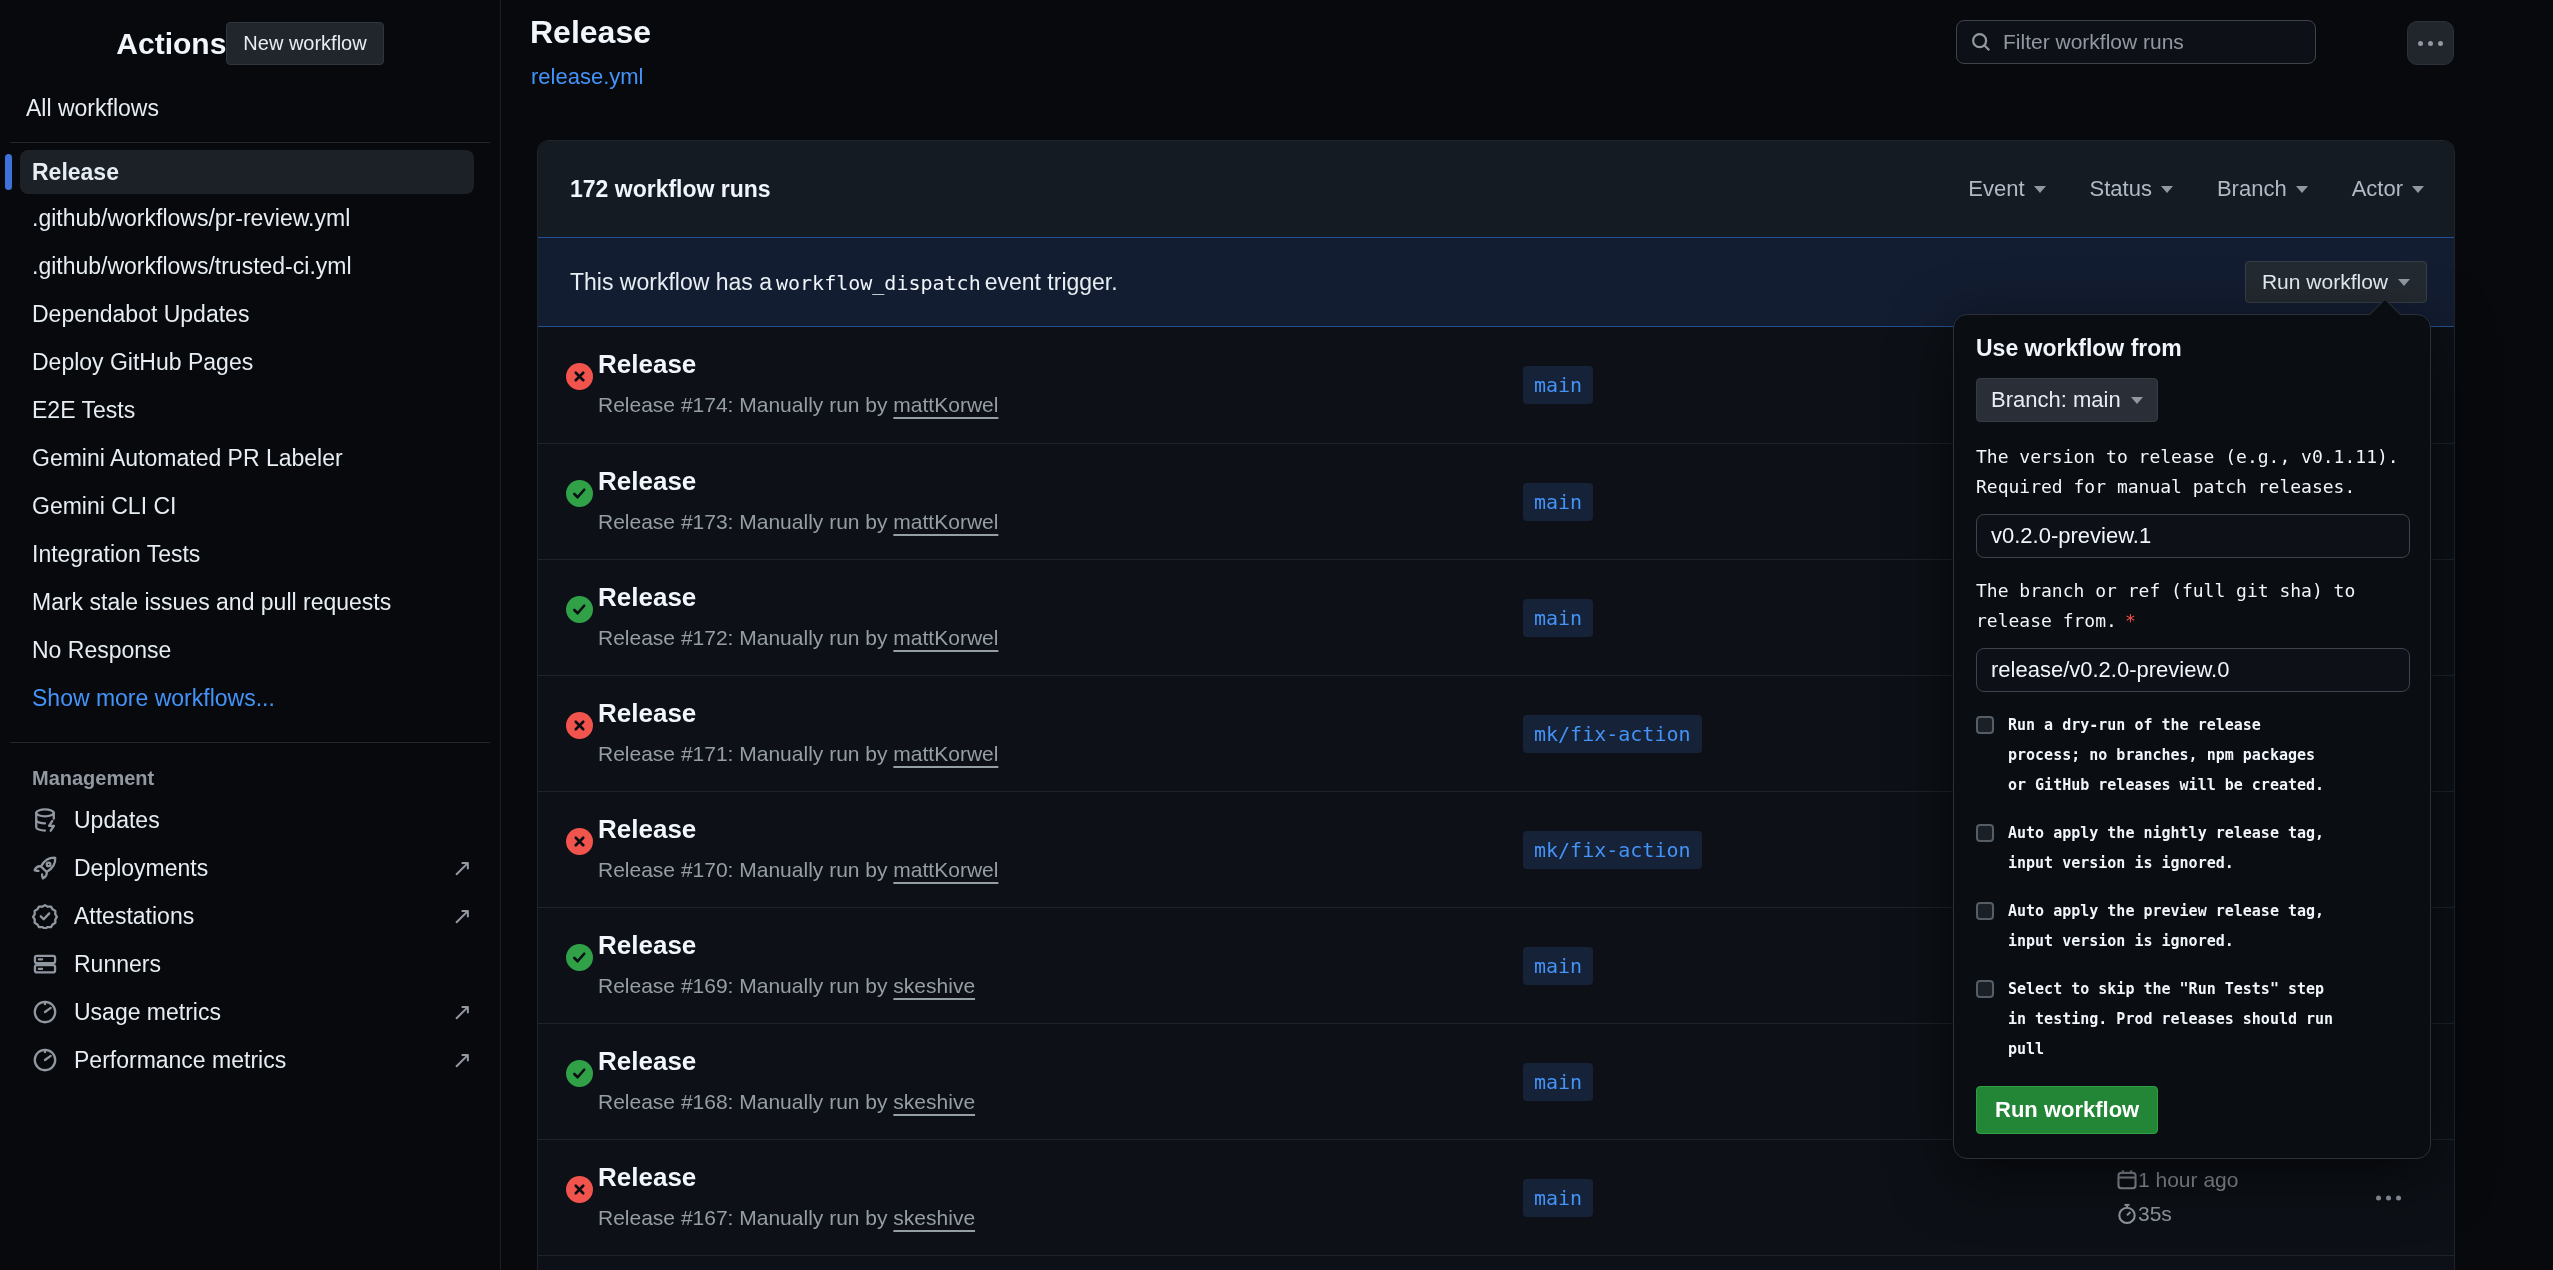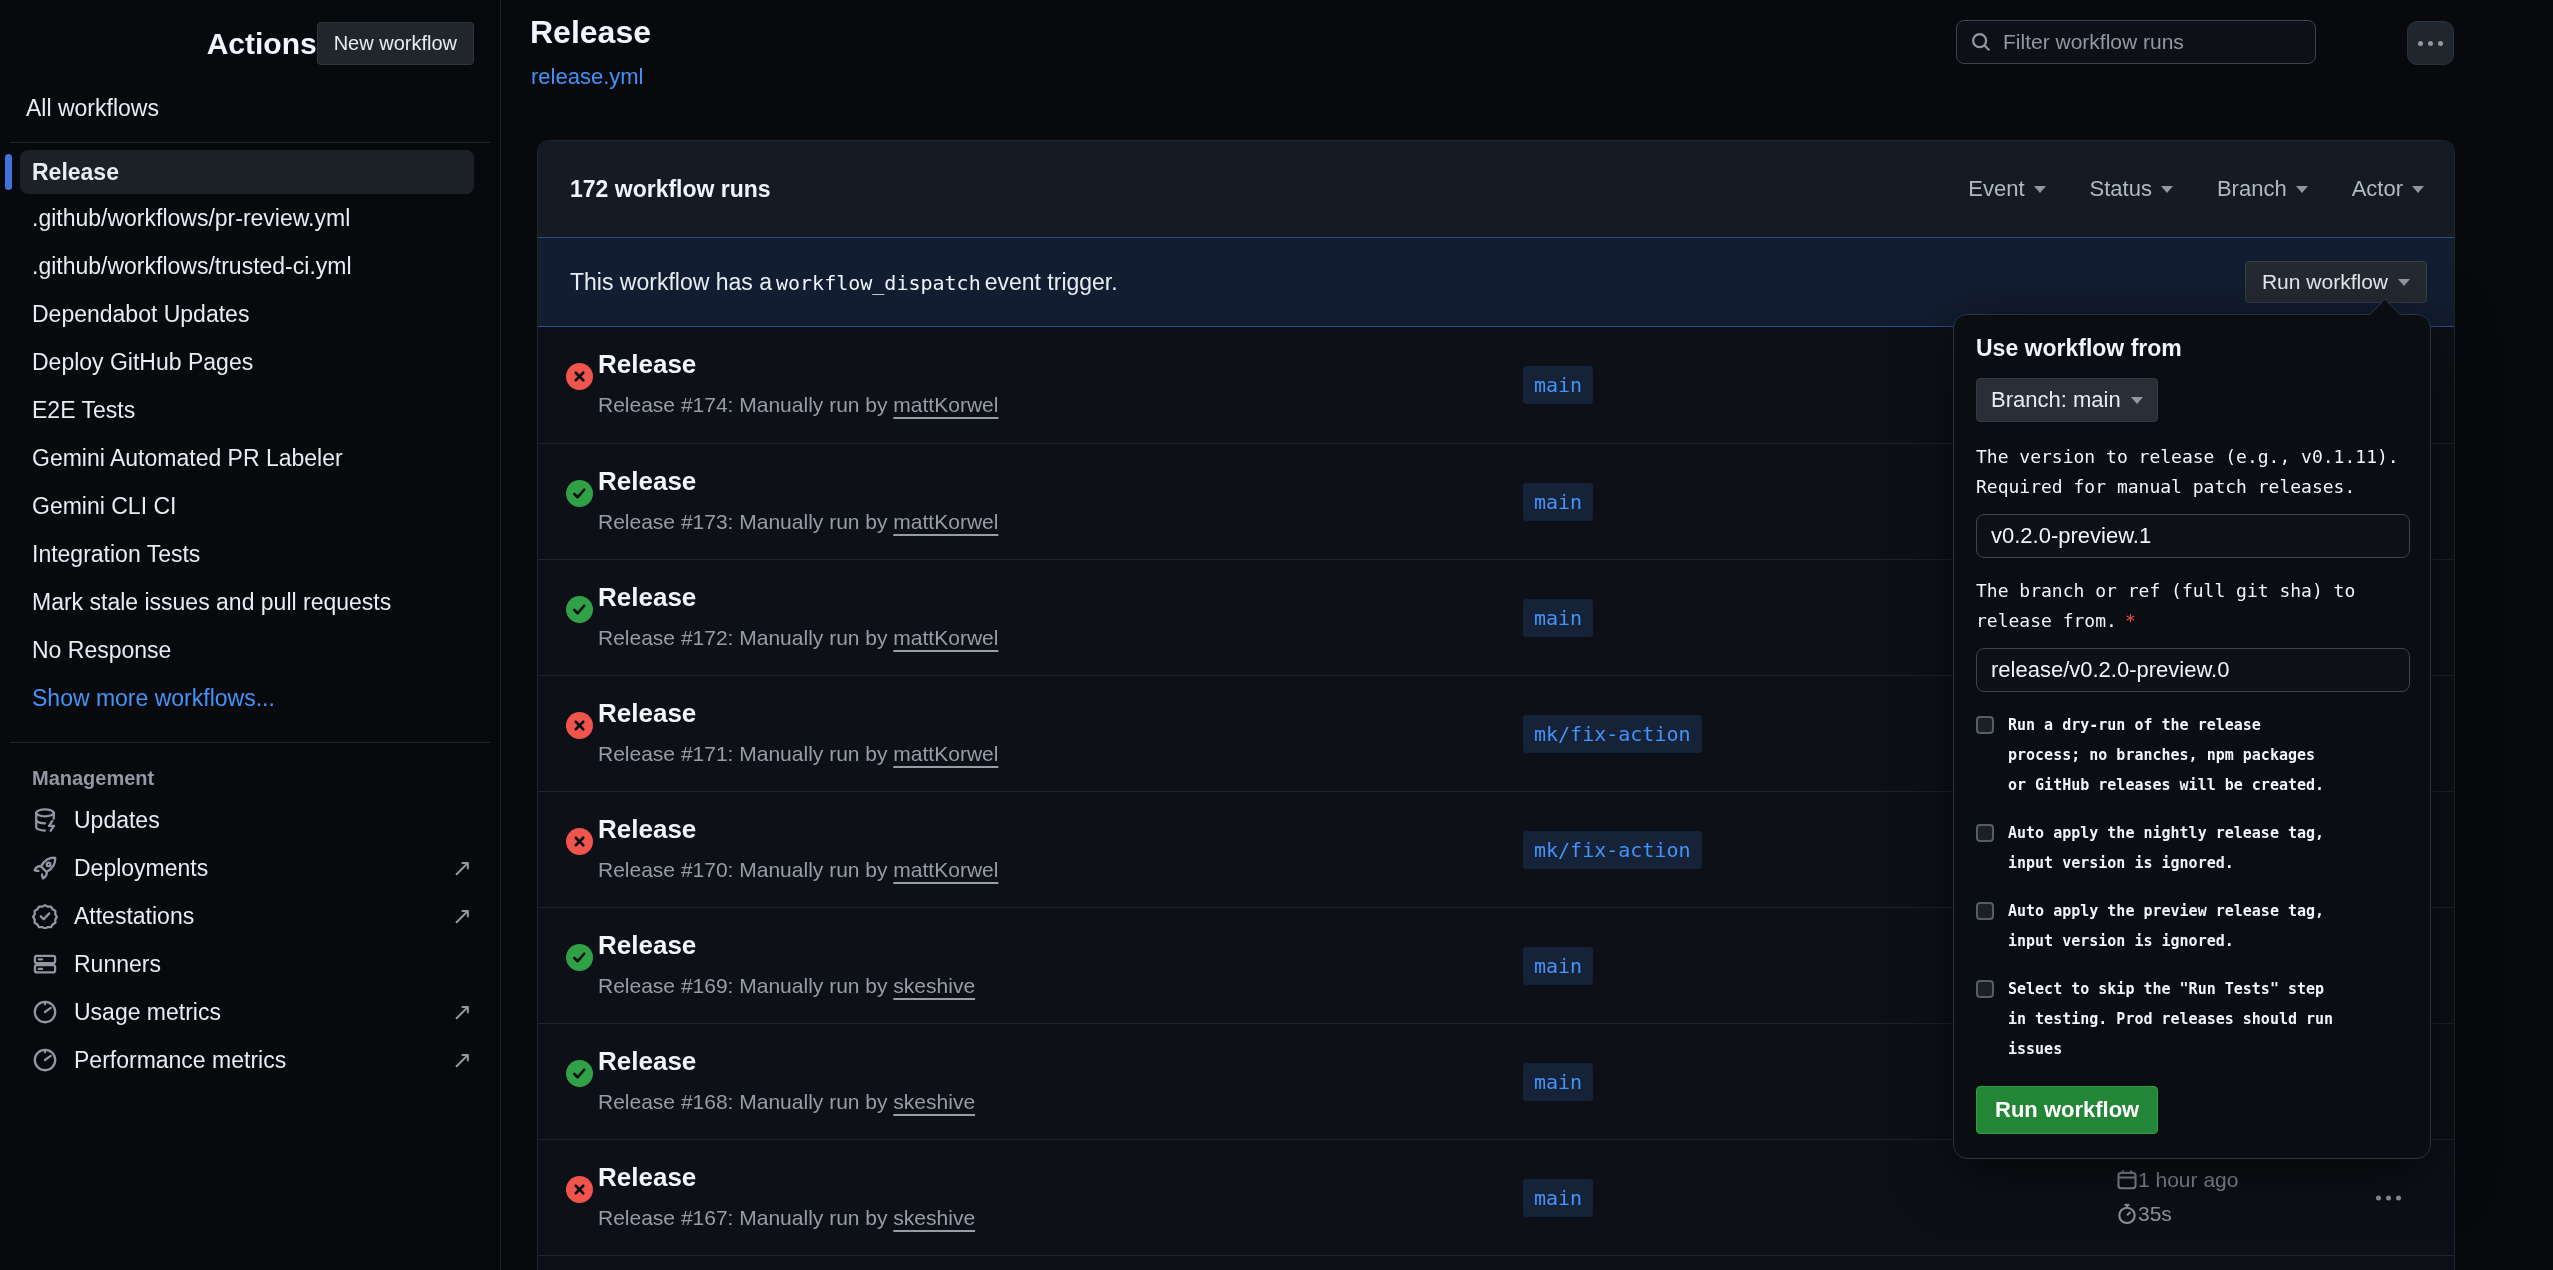--- a/index.html
+++ b/index.html
@@ -7,21 +7,21 @@
   body {
     background:#07090d; color:#f0f6fc;
     font-family:"Liberation Sans", sans-serif; font-size:22px;
     position:relative;
   }
   .mono { font-family:"DejaVu Sans Mono","Liberation Mono",monospace; }
 
   
   .sidebar { position:absolute; left:0; top:0; width:501px; height:1270px;
              border-right:1px solid #1b2027; background:#07090d; }
-  .sb-head { display:flex; align-items:center; justify-content:flex-end;
+  .sb-head { display:flex; align-items:center; justify-content:center;
              padding:22px 26px 0 26px; }
   .sb-title { font-size:30px; font-weight:700; }
   .btn { display:inline-flex; align-items:center; gap:10px; cursor:pointer;
          background:#21262d; border:1px solid #30363d; border-radius:4px;
          color:#e6edf3; font-size:20px; padding:9px 16px; white-space:nowrap; }
   .sb-all { margin:30px 26px 0 26px; font-size:23px; color:#e6edf3; cursor:pointer; }
   .sb-divider { border-top:1px solid #21262d; margin:20px 10px 0 10px; }
   .wf-list { margin-top:7px; position:relative; }
   .wf-item { position:relative; height:48px; display:flex; align-items:center;
              padding-left:32px; font-size:23px; color:#e6edf3; cursor:pointer; }
@@ -461,19 +461,19 @@
           <div class="cb-label mono">
             <div>Auto apply the preview release tag,</div>
             <div>input version is ignored.</div>
           </div>
         </div>
         <div class="cb-row">
           <span class="cb-box"></span>
           <div class="cb-label mono">
             <div>Select to skip the "Run Tests" step</div>
             <div>in testing. Prod releases should run</div>
-            <div>issues</div>
+            <div>pull</div>
           </div>
         </div>
       </div>
     <button class="btn green-btn">Run workflow</button>
   </div>
 </div>
 
 </body></html>

